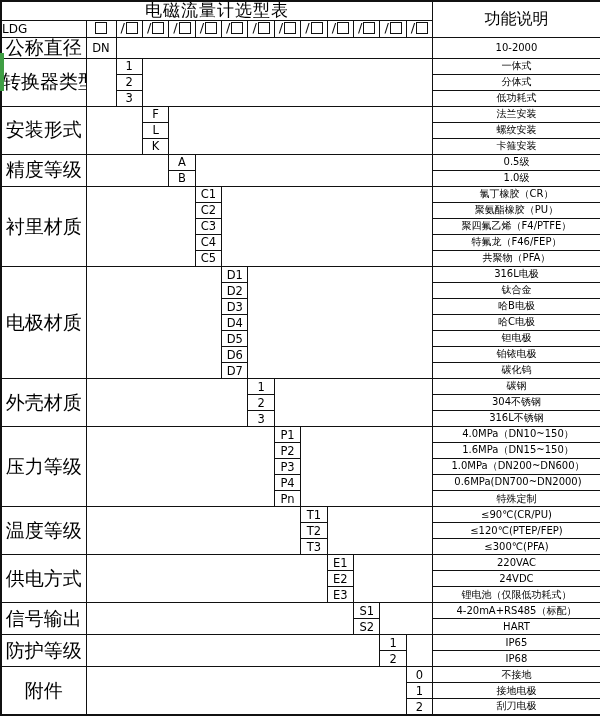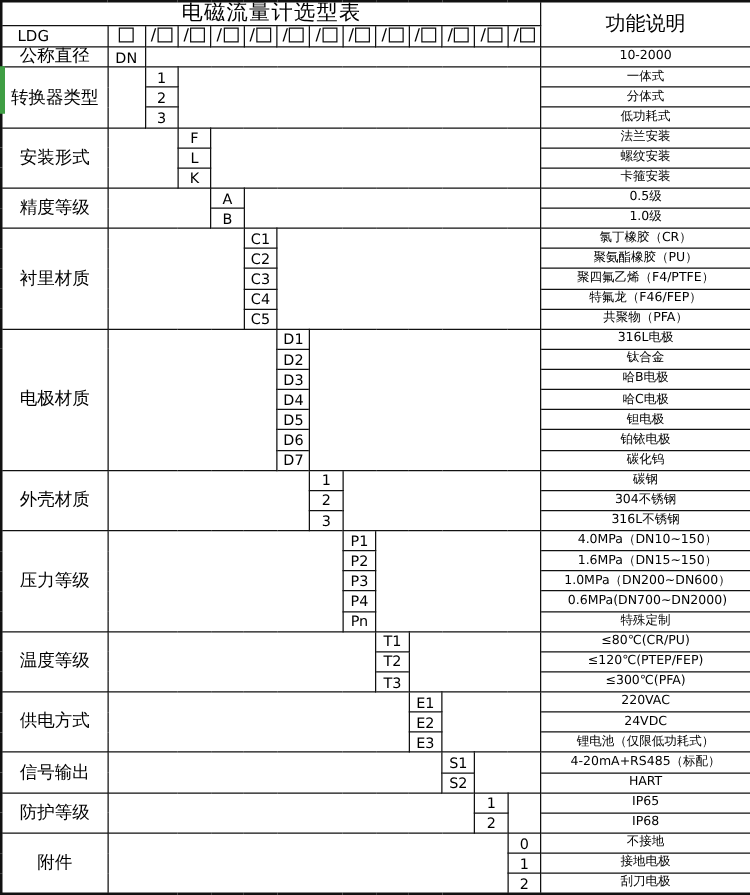--- a/index.html
+++ b/index.html
@@ -4,22 +4,22 @@
 <style>
   html,body{margin:0;padding:0;background:#ffffff;}
   body{width:600px;height:716px;position:relative;font-family:"DejaVu Sans","Liberation Sans",sans-serif;color:#000;}
   table.sel{width:600px;height:716px;border-collapse:collapse;table-layout:fixed;border:2px solid #111;}
   td{border:1px solid #111;padding:0;text-align:center;vertical-align:middle;
      font-size:12px;line-height:1.05;overflow:hidden;white-space:nowrap;}
   tr{height:16px;}
   tr.hdr{height:17px;}
   td.title-cell{font-size:17px;letter-spacing:1px;}
   td.fh-cell{font-size:16px;}
-  td.label-cell{font-size:14px;}
-  td.ldg-cell{text-align:left;padding-left:12px;font-size:12px;}
+  td.label-cell{font-size:19px;}
+  td.ldg-cell{text-align:left;padding-left:0;font-size:12px;}
   td.fn-cell{font-size:10px;}
   td.fn-left{text-align:center;padding-left:3px;}
   td.code-cell{font-size:11.5px;text-align:center;}
   .box{display:inline-block;width:10px;height:10px;border:1px solid #111;vertical-align:-1px;background:#fff;}
   .slash{display:inline-block;margin-right:1px;font-size:13px;transform:translateY(-1px);}
   .green-glitch{position:absolute;left:0;top:53px;width:4px;height:38px;background:#3f9e44;z-index:3;}
 </style>
 </head>
 <body>
 
@@ -201,21 +201,21 @@
       </tr>
       <tr>
         <td class="code-cell">Pn</td>
         <td class="fn-cell">特殊定制</td>
       </tr>
       <tr>
         <td class="label-cell" rowspan="3">温度等级</td>
         <td colspan="8" rowspan="3"></td>
         <td class="code-cell">T1</td>
         <td colspan="4" rowspan="3"></td>
-        <td class="fn-cell">≤80℃(CR/PU)</td>
+        <td class="fn-cell">≤90℃(CR/PU)</td>
       </tr>
       <tr>
         <td class="code-cell">T2</td>
         <td class="fn-cell">≤120℃(PTEP/FEP)</td>
       </tr>
       <tr>
         <td class="code-cell">T3</td>
         <td class="fn-cell">≤300℃(PFA)</td>
       </tr>
       <tr>

